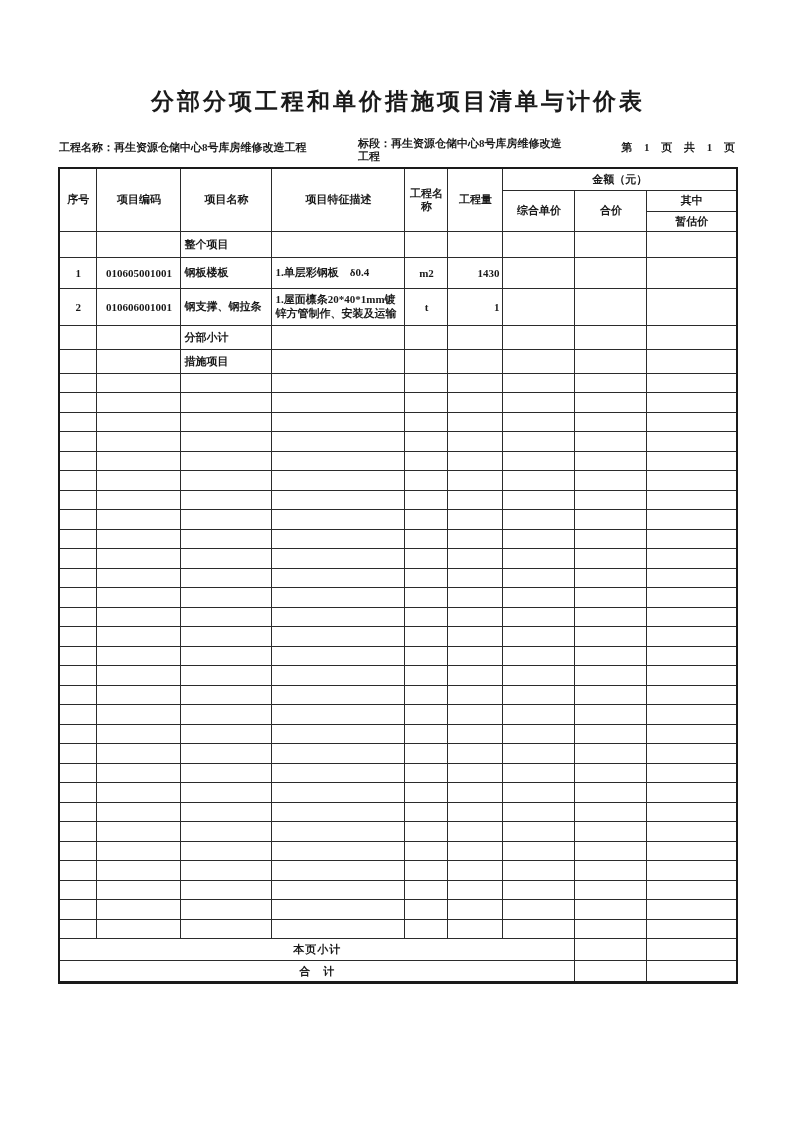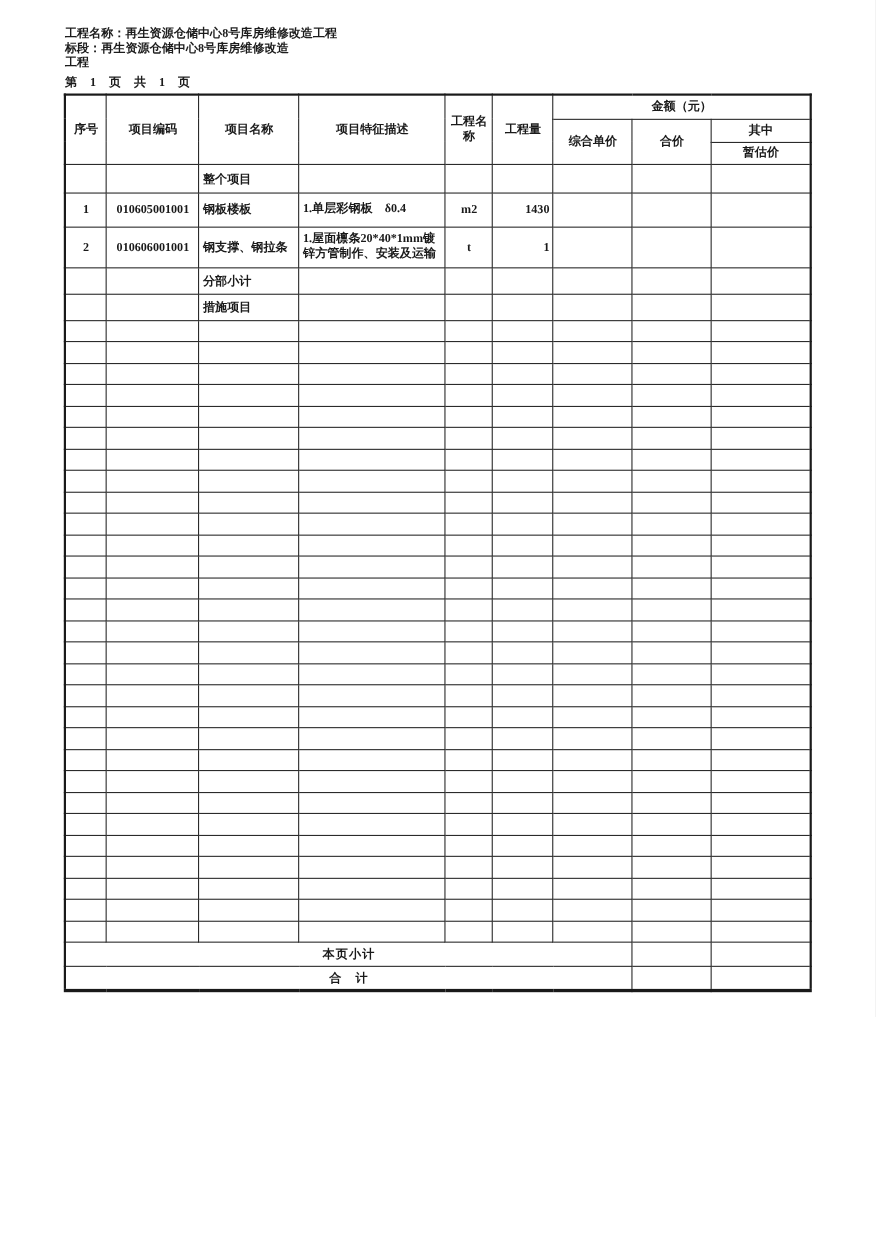--- a/index.html
+++ b/index.html
@@ -23,25 +23,24 @@
   }
   .info-row {
     width: 678px;
     margin: 20px auto 0 auto;
     display: flex;
     justify-content: space-between;
     align-items: flex-start;
     font-size: 11px;
     font-weight: bold;
     min-height: 27px;
-    flex-direction: column;
   }
   .info-left  { width: 276px; margin-top: 3px; }
   .info-mid   { width: 206px; line-height: 1.2; }
-  .info-right { width: 150px; text-align: left; letter-spacing: 2px; word-spacing: 5px; margin-top: 3px; white-space: nowrap; }
+  .info-right { width: 150px; text-align: right; letter-spacing: 2px; word-spacing: 5px; margin-top: 3px; white-space: nowrap; }
   table.main-table {
     width: 678px;
     margin: 3px auto 0 auto;
     border-collapse: collapse;
     table-layout: fixed;
     font-size: 11px;
     font-weight: bold;
     color: #1a1a1a;
   }
   table.main-table th, table.main-table td {
@@ -79,20 +78,21 @@
     text-align: right;
     font-size: 11px;
     font-weight: bold;
   }
 </style>
 </head>
 <body>
 
 <div class="page">
 
+  <h1 class="title">分部分项工程和单价措施项目清单与计价表</h1>
 
   <div class="info-row">
     <div class="info-left"><span>工程名称：</span><span>再生资源仓储中心8号库房维修改造工程</span></div>
     <div class="info-mid"><span>标段：</span><span>再生资源仓储中心8号库房维修改造工程</span></div>
     <div class="info-right">第 1 页 共 1 页</div>
   </div>
 
   <table class="main-table">
     <colgroup>
       <col style="width:38px">

